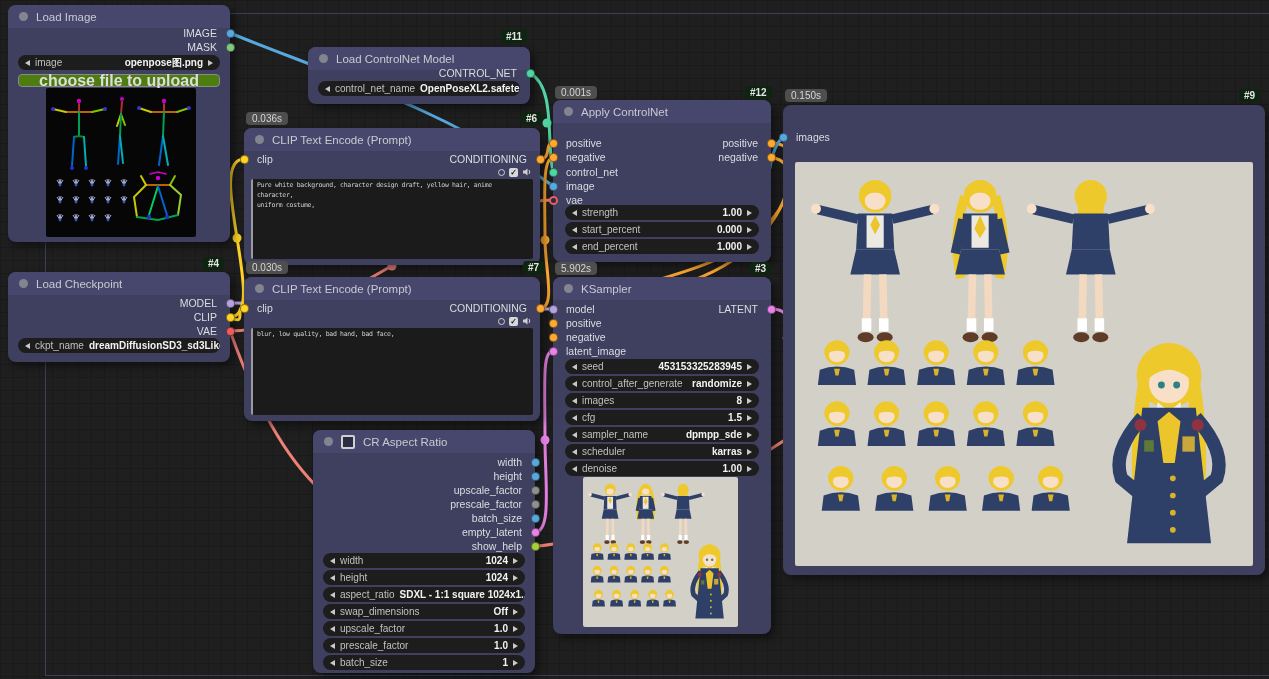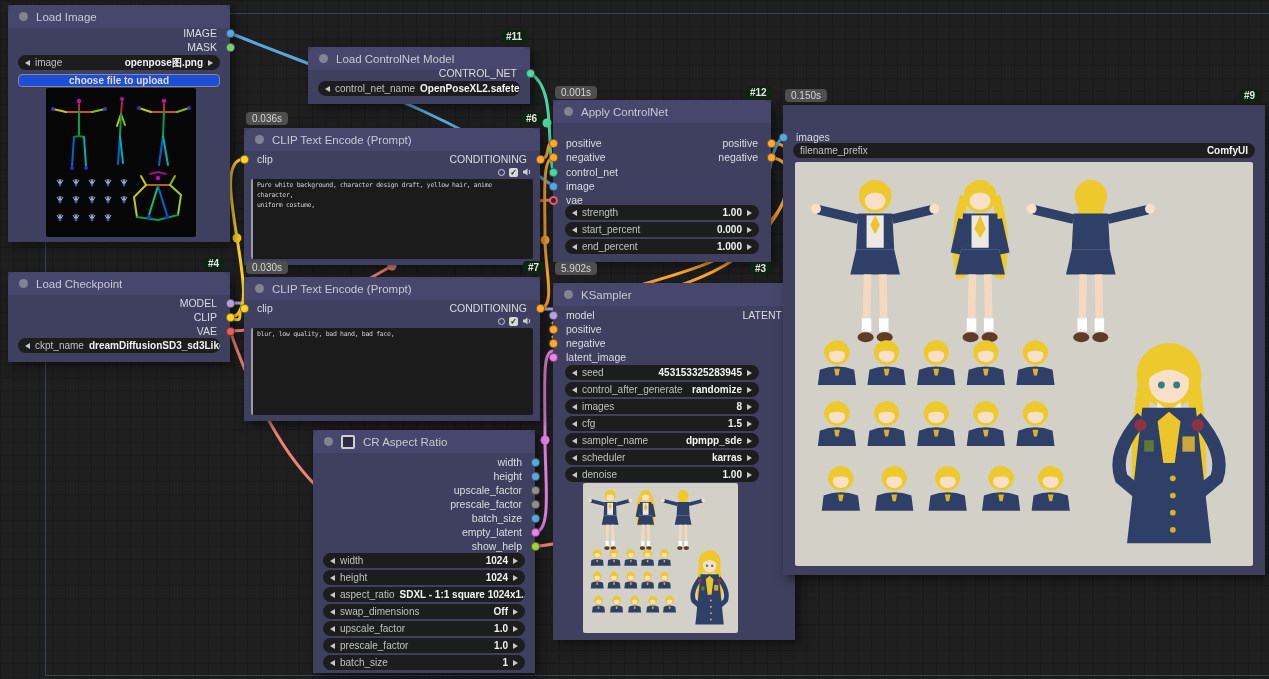--- a/index.html
+++ b/index.html
@@ -9,39 +9,39 @@
     background-image:
       linear-gradient(#1a1a1a 1px,transparent 1px),
       linear-gradient(90deg,#1a1a1a 1px,transparent 1px),
       linear-gradient(#151515 1px,transparent 1px),
       linear-gradient(90deg,#151515 1px,transparent 1px);
     background-size:13px 13px,13px 13px,130px 130px,130px 130px;
     font-family:"Liberation Sans",sans-serif;
   }
   .bound{position:absolute;left:45px;top:13px;width:1226px;height:663px;border:1px solid #39415f;border-right:none;box-sizing:border-box;z-index:0}
   #wires{position:absolute;left:0;top:0;z-index:1}
-  .node{position:absolute;background:#3f3f60;border-radius:0;box-shadow:4px 4px 10px rgba(0,0,0,.5);z-index:2}
+  .node{position:absolute;background:#3f3f60;border-radius:8px;box-shadow:4px 4px 10px rgba(0,0,0,.5);z-index:2}
   .nh{position:absolute;left:0;top:0;right:0;height:23px;background:#47476e;border-radius:8px 8px 0 0;display:flex;align-items:center;gap:8px;padding:0 11px;font-size:11.5px;color:#c9c9cf;box-sizing:border-box;white-space:nowrap}
   .hdot{width:9px;height:9px;border-radius:50%;background:#84848e;flex:none}
   .tchk{width:10px;height:10px;border:2px solid #d0d0d0;background:#2c2c44;border-radius:2px;flex:none;box-sizing:content-box}
   .prow{position:absolute;left:0;right:0;height:14px;font-size:10.5px;color:#dcdce0;line-height:14px}
   .pl{position:absolute;left:13px;top:0;white-space:nowrap}
   .pr{position:absolute;right:13px;top:0;white-space:nowrap}
   .pd{position:absolute;top:2.5px;width:9px;height:9px;border-radius:50%;box-sizing:border-box;border:1px solid rgba(0,0,0,.45)}
   .pd.l{left:-4.5px}.pd.r{right:-4.5px}
   .c-img{background:#58a8dd}.c-mask{background:#7fc97f}.c-model{background:#b5a3e0}
   .c-clip{background:#ffd426}.c-vae{background:#e85e5e}.c-cnet{background:#4fd6a2}
   .c-cond{background:#ffa931}.c-lat{background:#e883e8}.c-int{background:#58a8dd}
   .c-gray{background:#8f8f8f}.c-help{background:#a2cf3a}
   .hollow{background:#2b2b40;border:2px solid #e85e5e}
   .pill{position:absolute;background:#1d1d1d;border-radius:8px;height:15px;display:flex;align-items:center;box-sizing:border-box;padding:0 7px;font-size:10px;color:#c0c0c0;gap:5px;white-space:nowrap;overflow:hidden}
   .pill .val{margin-left:auto;color:#f2f2f2;font-weight:bold}
   .arrl{width:0;height:0;border-top:3.5px solid transparent;border-bottom:3.5px solid transparent;border-right:5px solid #c9c9c9;flex:none}
   .arrr{width:0;height:0;border-top:3.5px solid transparent;border-bottom:3.5px solid transparent;border-left:5px solid #c9c9c9;flex:none}
-  .btn{position:absolute;background:#1d4ed8;border:1px solid #8a8a8a;border-radius:4px;font-size:10px;color:#ddd;display:flex;align-items:center;justify-content:center;box-sizing:border-box;font-weight:bold}
+  .btn{position:absolute;background:#4d7c0f;border:1px solid #8a8a8a;border-radius:4px;font-size:16px;color:#ddd;display:flex;align-items:center;justify-content:center;box-sizing:border-box;font-weight:bold}
   .ta{position:absolute;background:#1b1b1b;border-left:2px solid #9a9aa0;border-radius:2px;color:#cfcfcf;font-family:"DejaVu Sans Mono",monospace;font-size:6.5px;letter-spacing:-0.3px;line-height:1.5;padding:2px 4px;white-space:pre-wrap;box-sizing:border-box;overflow:hidden}
   .mini{position:absolute;display:flex;gap:4px;align-items:center;z-index:1}
   .ring{width:7px;height:7px;border:1.3px solid #cfcfcf;border-radius:50%;box-sizing:border-box}
   .chk{width:9px;height:9px;background:#d8d8d8;border-radius:2px;color:#161616;font-size:8px;font-weight:bold;line-height:9px;text-align:center}
   .nbadge{position:absolute;z-index:3;background:#0d2410;color:#e4e4e4;font-size:10px;font-weight:bold;padding:1px 5px;border-radius:4px}
   .tbadge{position:absolute;z-index:3;background:#4e4e4e;color:#d6d6d6;font-size:10px;padding:1px 6px;border-radius:4px}
   .preview{position:absolute;border-radius:2px}
 </style>
 </head>
 <body>
@@ -490,21 +490,21 @@
       <span class="arrr"></span>
     </div>
   <div class="pill" style="left:12px;top:139px;width:194px">
       <span class="arrl"></span>
       <span>end_percent</span>
       <span class="val">1.000</span>
       <span class="arrr"></span>
     </div>
 </div>
 
-<div class="node" style="left:553px;top:283px;width:242px;height:357px">
+<div class="node" style="left:553px;top:277px;width:218px;height:357px">
   <div class="nh">
     <span class="hdot"></span>
     <span>KSampler</span>
   </div>
   <div class="prow" style="top:25px">
     <span class="pd l c-model"></span>
     <span class="pl">model</span>
     <span class="pr">LATENT</span>
     <span class="pd r c-lat"></span>
   </div>
@@ -565,20 +565,16 @@
   <svg class="preview" style="left:30px;top:200px" width="155" height="150">
     <use href="#charsheet" width="155" height="150"></use>
   </svg>
 </div>
 
 <div class="node" style="left:783px;top:105px;width:482px;height:470px">
   <div class="prow" style="top:25px">
       <span class="pd l c-img"></span>
       <span class="pl">images</span>
     </div>
-  <div class="pill" style="left:10px;top:38px;width:462px">
-    <span>filename_prefix</span>
-    <span class="val">ComfyUI</span>
-  </div>
   <svg class="preview" style="left:12px;top:57px" width="458" height="404">
     <use href="#charsheet" width="458" height="404"></use>
   </svg>
 </div>
 
 </body></html>

